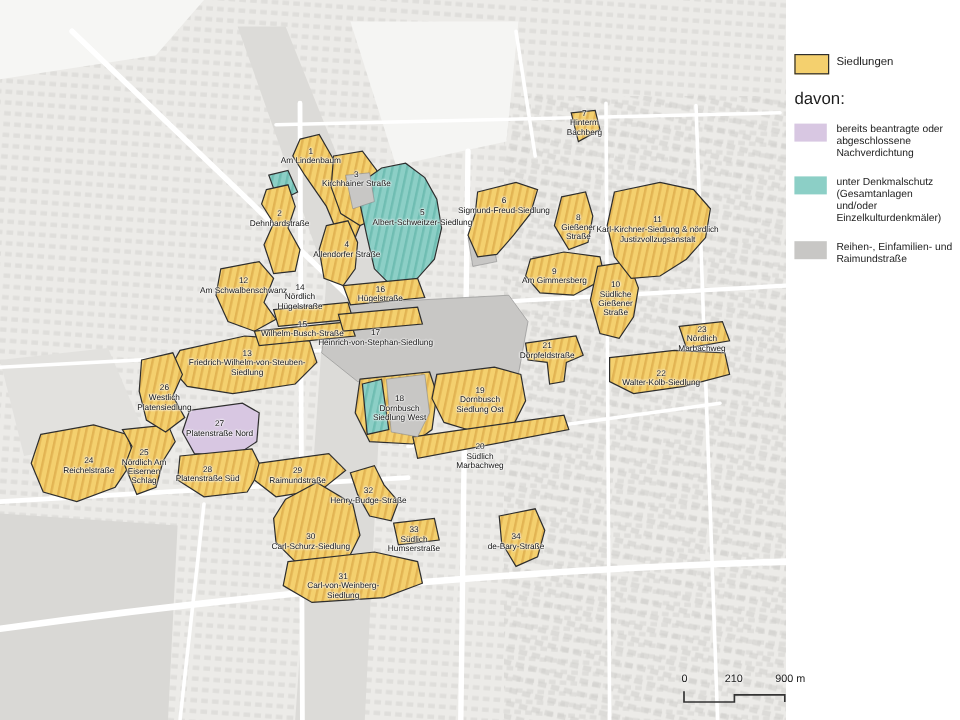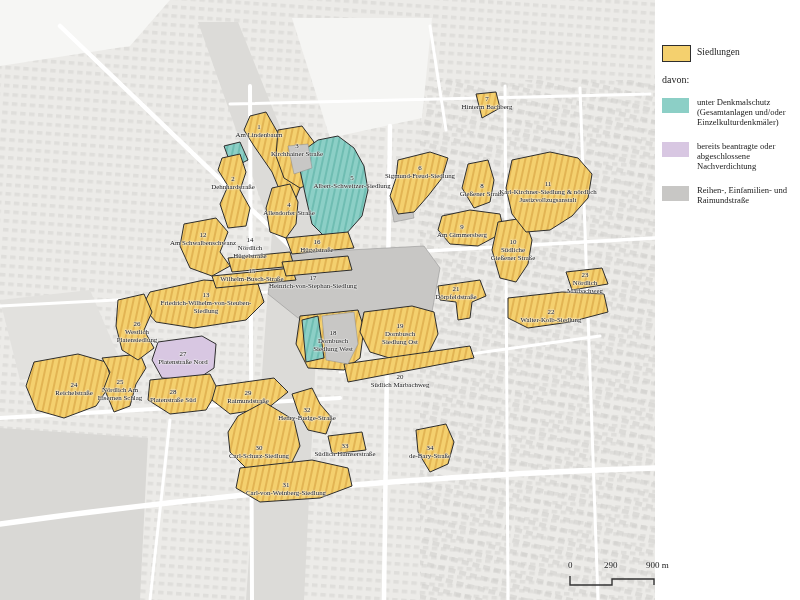--- a/index.html
+++ b/index.html
@@ -1,32 +1,32 @@
 <!DOCTYPE html>
 <html><head>
 <meta charset="utf-8">
 <style>
   html,body{margin:0;padding:0;background:#fff;}
   #stage{position:relative;width:800px;height:600px;background:#ffffff;overflow:hidden;
-         font-family:Liberation Serif, serif;}
+         font-family:Liberation Sans, sans-serif;}
   #map-canvas{position:absolute;left:0;top:0;width:655px;height:600px;}
   #map-svg{position:absolute;left:0;top:0;}
   #map-labels{position:absolute;left:0;top:0;width:655px;height:600px;pointer-events:none;}
   .slabel{position:absolute;transform:translate(-50%,-50%);text-align:center;
           font-size:6.9px;line-height:7.8px;color:#101010;font-weight:400;
           text-shadow:0 0 2px #fff,0 0 2px #fff,0 0 2px #fff,0 0 1px #fff;}
   .slabel .num{display:block;}
   
   #side-panel{position:absolute;left:655px;top:0;width:145px;height:600px;background:#ffffff;}
   .legend{position:absolute;left:7px;top:44px;width:134px;}
   .leg-row{position:relative;margin-bottom:14px;min-height:16px;}
   .leg-swatch{position:absolute;left:0;top:1px;width:27px;height:15px;}
   .leg-text{margin-left:35px;font-size:8.6px;line-height:10px;color:#1c1c1c;}
   .leg-text.single{font-size:9.5px;line-height:16px;}
-  .davon{font-size:10px;color:#1c1c1c;margin:2px 0 12px 0;}
+  .davon{font-size:14px;color:#1c1c1c;margin:2px 0 12px 0;}
   #scalebar{position:absolute;left:560px;top:558px;width:112px;height:34px;}
   .sb-label{position:absolute;top:2px;font-size:9px;color:#1a1a1a;
             text-shadow:0 0 2px #fff,0 0 2px #fff;}
 </style>
 </head>
 <body>
 
 <div id="stage">
 
   <div id="map-canvas">
@@ -161,48 +161,48 @@
   </div>
 
   <div id="side-panel">
     <div class="legend">
       <div class="leg-row">
         <span class="leg-swatch" id="sw-sied" style="background:#F4D06E;border:1px solid #2E2E2E"></span>
         <div class="leg-text single">Siedlungen</div>
       </div>
       <div class="davon">davon:</div>
       <div class="leg-row">
+        <span class="leg-swatch" style="background:#D8C7E2"></span>
+        <div class="leg-text">
+          <div>bereits beantragte oder</div>
+          <div>abgeschlossene</div>
+          <div>Nachverdichtung</div>
+        </div>
+      </div>
+      <div class="leg-row">
         <span class="leg-swatch" style="background:#8CCFC6"></span>
         <div class="leg-text">
           <div>unter Denkmalschutz</div>
           <div>(Gesamtanlagen und/oder</div>
           <div>Einzelkulturdenkmäler)</div>
         </div>
       </div>
       <div class="leg-row">
-        <span class="leg-swatch" style="background:#D8C7E2"></span>
-        <div class="leg-text">
-          <div>bereits beantragte oder</div>
-          <div>abgeschlossene</div>
-          <div>Nachverdichtung</div>
-        </div>
-      </div>
-      <div class="leg-row">
         <span class="leg-swatch" style="background:#C8C7C5"></span>
         <div class="leg-text">
           <div>Reihen-, Einfamilien- und</div>
           <div>Raimundstraße</div>
         </div>
       </div>
     </div>
 
   </div>
 
   <div id="scalebar">
     <span class="sb-label" style="left:8px">0</span>
-    <span class="sb-label" style="left:44px">290</span>
+    <span class="sb-label" style="left:44px">210</span>
     <span class="sb-label" style="left:86px">900 m</span>
     <svg width="112" height="34" viewBox="0 0 112 34">
       <path d="M10,18 L10,27 L52,27 L52,21 L94,21 L94,27" fill="none" stroke="#333" stroke-width="1.4"></path>
     </svg>
   </div>
 
 </div>
 
 </body></html>

